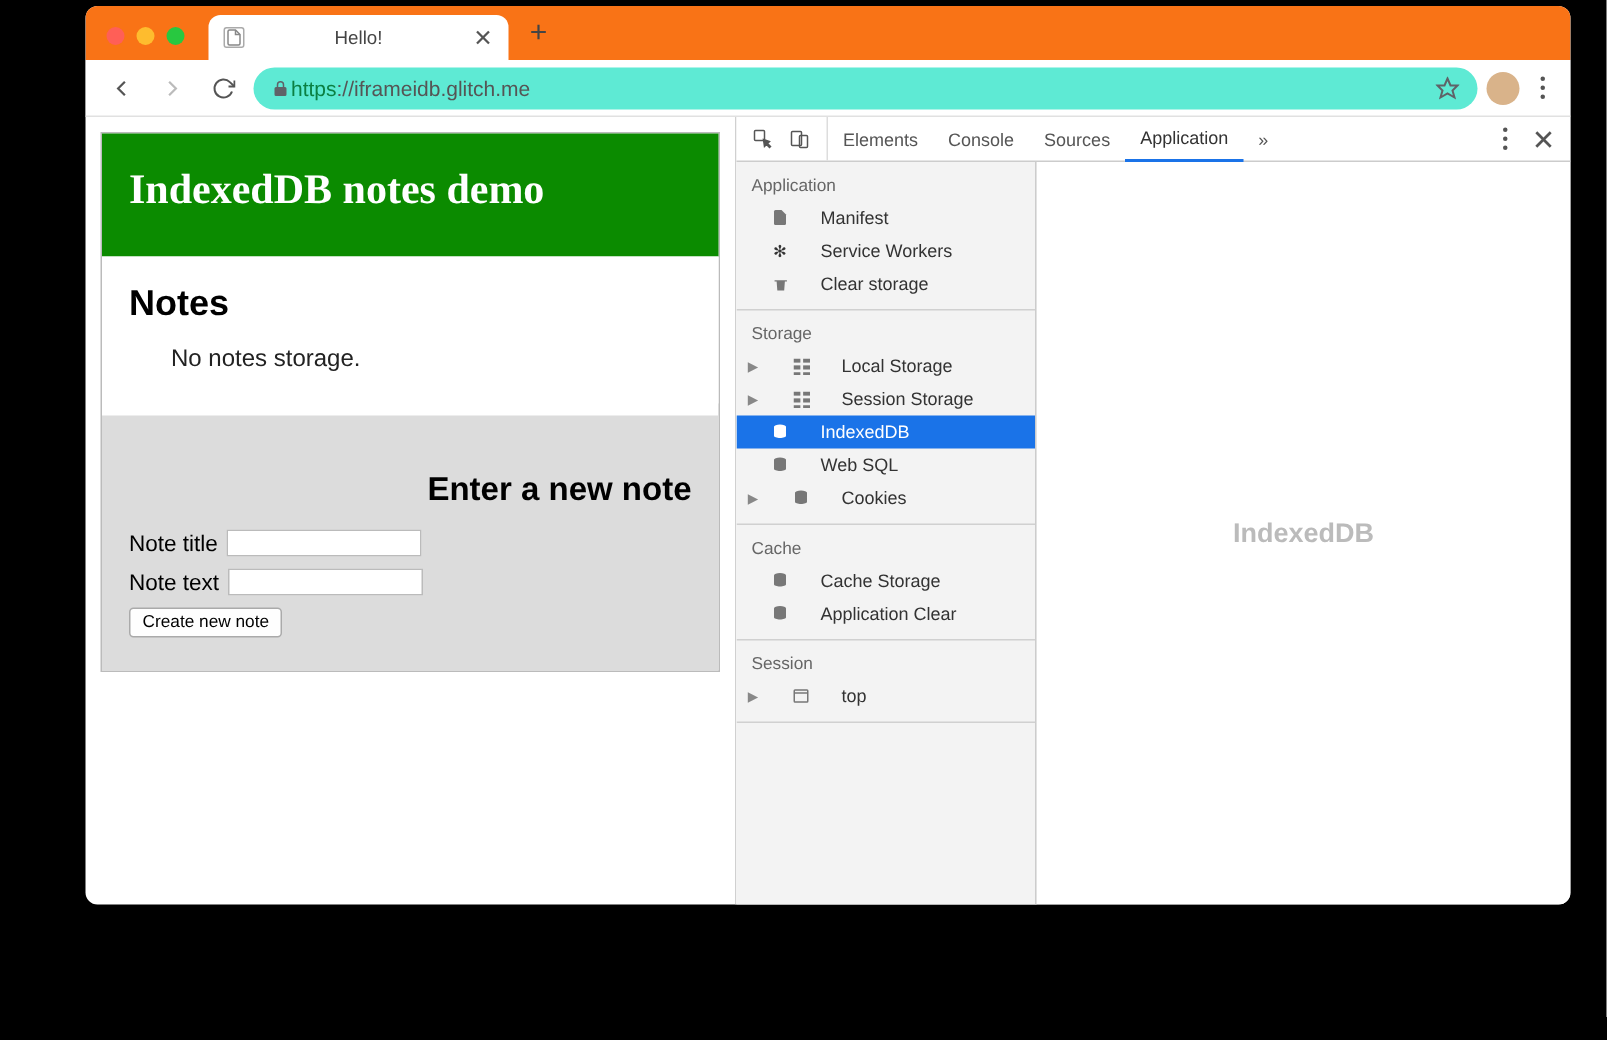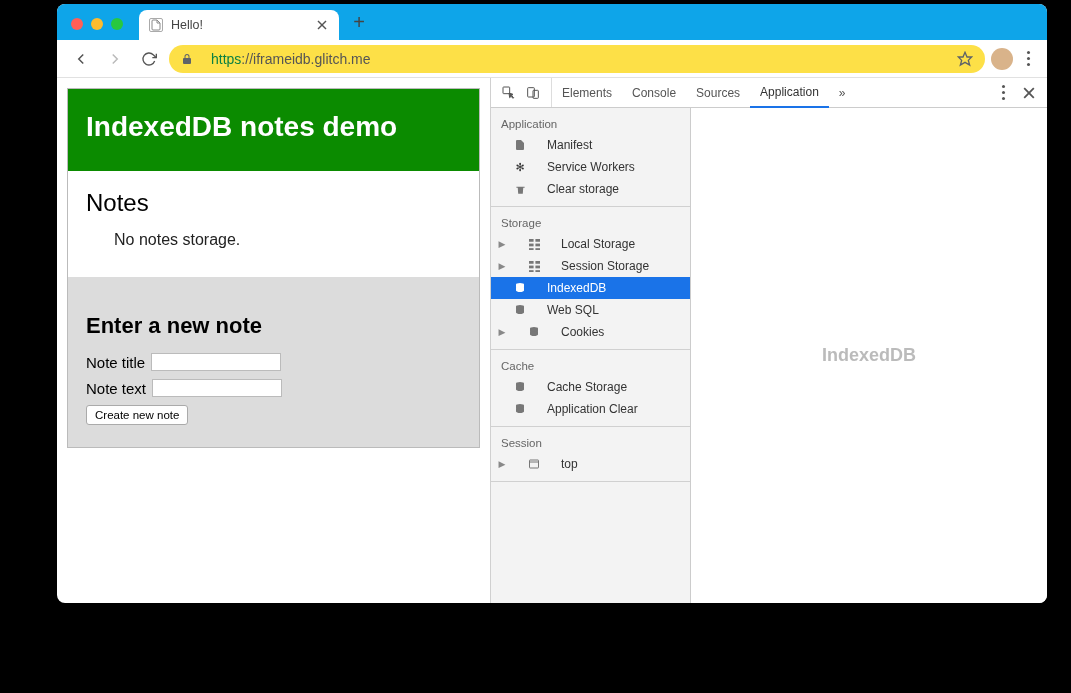--- a/index.html
+++ b/index.html
@@ -20,67 +20,68 @@
     background: #fff;
     border-radius: 8px;
     display: flex;
     flex-direction: column;
     box-shadow: 0 10px 40px rgba(0,0,0,.5);
     overflow: hidden;
   }
   
   .tab-strip {
     height: 36px;
-    background: #0ea5e9;
+    background: #f97316;
     display: flex;
     align-items: flex-end;
     padding-left: 10px;
     gap: 6px;
+    text-align: center;
   }
   .traffic { display:flex; gap:8px; align-items:center; margin:0 10px 10px 4px;}
   .dot { width:12px; height:12px; border-radius:50%; }
   .dot.red{background:#ff5f57;} .dot.yellow{background:#febc2e;} .dot.green{background:#28c840;}
   .tab {
     background:#fff; height:30px; border-radius:8px 8px 0 0;
     display:flex; align-items:center; padding:0 10px; gap:8px; font-size:12.5px; color:#444;
     min-width:200px; max-width:220px;
   }
   .tab .favicon{width:14px;height:14px;border:1px solid #aaa;display:flex;align-items:center;justify-content:center;font-size:10px;color:#888;border-radius:2px;}
   .tab .title{flex:1;white-space:nowrap;overflow:hidden;text-overflow:ellipsis;}
   .tab .close{width:14px;height:14px;display:flex;align-items:center;justify-content:center;cursor:pointer;color:#555;}
   .newtab{width:28px;height:28px;display:flex;align-items:center;justify-content:center;border-radius:50%;color:#444;font-size:20px;margin-bottom:4px;cursor:pointer;}
   
   .toolbar{height:38px;background:#fff;display:flex;align-items:center;gap:6px;padding:0 10px;border-bottom:1px solid #e1e1e1;}
   .nav-btn{width:28px;height:28px;display:flex;align-items:center;justify-content:center;color:#555;border-radius:50%;cursor:pointer;}
   .nav-btn.disabled{color:#bbb;}
   .addr{
-    flex:1; height:28px; background:#fde047; border-radius:14px;
-    display:flex; align-items:center; padding:0 12px; font-size:14px; color:#333; gap:18px;
+    flex:1; height:28px; background:#5eead4; border-radius:14px;
+    display:flex; align-items:center; padding:0 12px; font-size:14px; color:#333; gap:1px;
   }
   .addr .lock{font-size:12px;}
   .addr .url-secure{color:#0b8043;}
   .addr .url-rest{color:#555;}
   .addr-right{margin-left:auto;display:flex;align-items:center;gap:10px;}
   .star{color:#5f6368;}
   .avatar{width:22px;height:22px;border-radius:50%;background:#d9b38a;display:inline-block;}
   .kebab{width:18px;display:flex;flex-direction:column;align-items:center;gap:3px;cursor:pointer;}
   .kebab span{width:3px;height:3px;background:#555;border-radius:50%;}
   
   .content-area{flex:1;display:flex;min-height:0;}
   .page-pane{width:434px;border-right:1px solid #d0d0d0;overflow:auto;padding:10px;}
   .devtools-pane{flex:1;display:flex;flex-direction:column;min-width:0;background:#fff;}
   
   .page-wrap{border:1px solid #bbb;}
   .page-header{background:#0b8b00;color:#fff;padding:22px 18px 28px;}
-  .page-header h1{font-size:28px;font-weight:700;}
+  .page-header h1{font-size:28px;font-weight:700;font-family:Liberation Serif, serif;}
   .notes-sec{padding:18px 18px 20px;background:#fff;}
-  .notes-sec h2{font-size:24px;font-weight:400;margin-bottom:14px;}
+  .notes-sec h2{font-size:24px;font-weight:700;margin-bottom:14px;}
   .empty{font-size:16px;color:#222;margin-left:28px;}
   .form-sec{background:#dcdcdc;padding:4px 18px 22px;margin-top:8px;}
-  .form-sec h2{font-size:22px;font-weight:700;margin:32px 0 14px;}
+  .form-sec h2{font-size:22px;font-weight:700;margin:32px 0 14px;text-align:right;}
   .field{display:flex;align-items:center;gap:6px;margin-bottom:8px;font-size:15px;}
   .field input{width:130px;height:18px;border:1px solid #bbb;background:#fff;font-size:13px;}
   .create-btn{font-size:11.5px;padding:3px 8px;border:1px solid #aaa;background:#fefefe;border-radius:3px;cursor:pointer;}
   
   .dt-tabs{height:30px;border-bottom:1px solid #ccc;display:flex;align-items:stretch;font-size:12px;color:#555;}
   .dt-left{display:flex;align-items:center;gap:0;padding:0 6px;border-right:1px solid #ddd;}
   .dt-icon{width:24px;height:24px;display:flex;align-items:center;justify-content:center;cursor:pointer;}
   .dt-tab{padding:0 10px;display:flex;align-items:center;cursor:pointer;white-space:nowrap;}
   .dt-tab.active{color:#333;border-bottom:2px solid #1a73e8;margin-bottom:-1px;}
   .dt-right{margin-left:auto;display:flex;align-items:center;gap:2px;padding-right:6px;}

